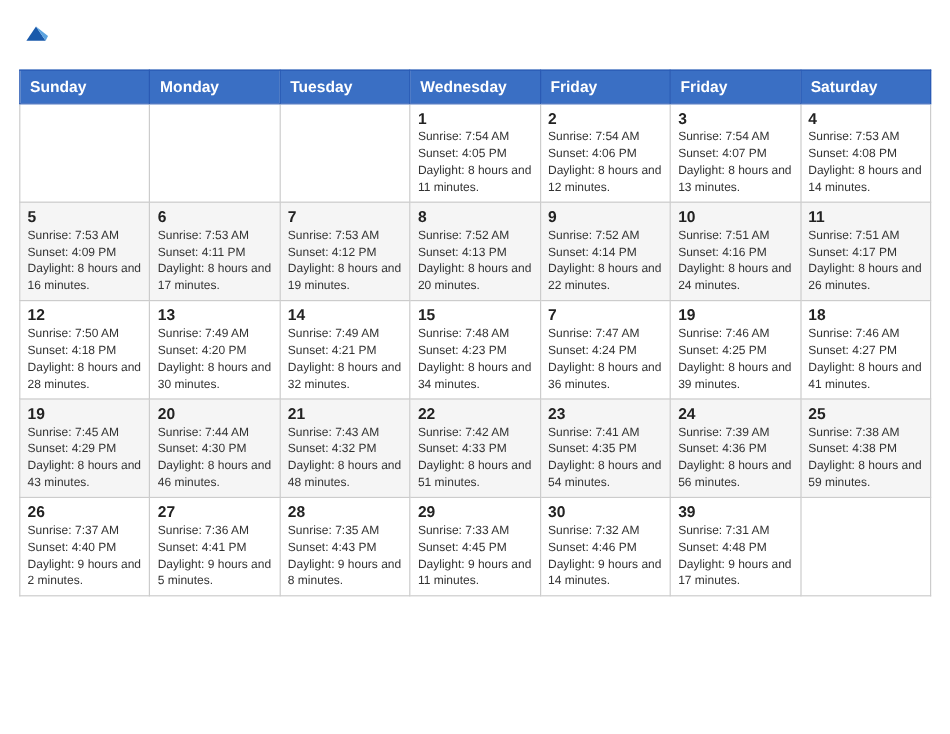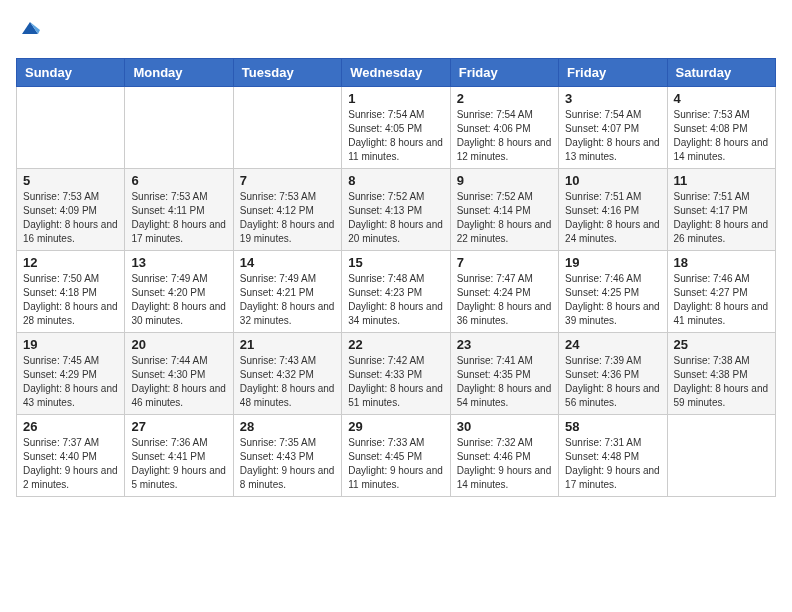--- a/index.html
+++ b/index.html
@@ -248,19 +248,19 @@
         </td>
         <td>
           <div class="day-num">29</div>
           <div class="day-info">Sunrise: 7:33 AM<br>Sunset: 4:45 PM<br>Daylight: 9 hours and 11 minutes.</div>
         </td>
         <td>
           <div class="day-num">30</div>
           <div class="day-info">Sunrise: 7:32 AM<br>Sunset: 4:46 PM<br>Daylight: 9 hours and 14 minutes.</div>
         </td>
         <td>
-          <div class="day-num">58</div>
+          <div class="day-num">39</div>
           <div class="day-info">Sunrise: 7:31 AM<br>Sunset: 4:48 PM<br>Daylight: 9 hours and 17 minutes.</div>
         </td>
         <td class="empty-cell"></td>
       </tr>
     </tbody>
 </table>
 
 </body></html>

